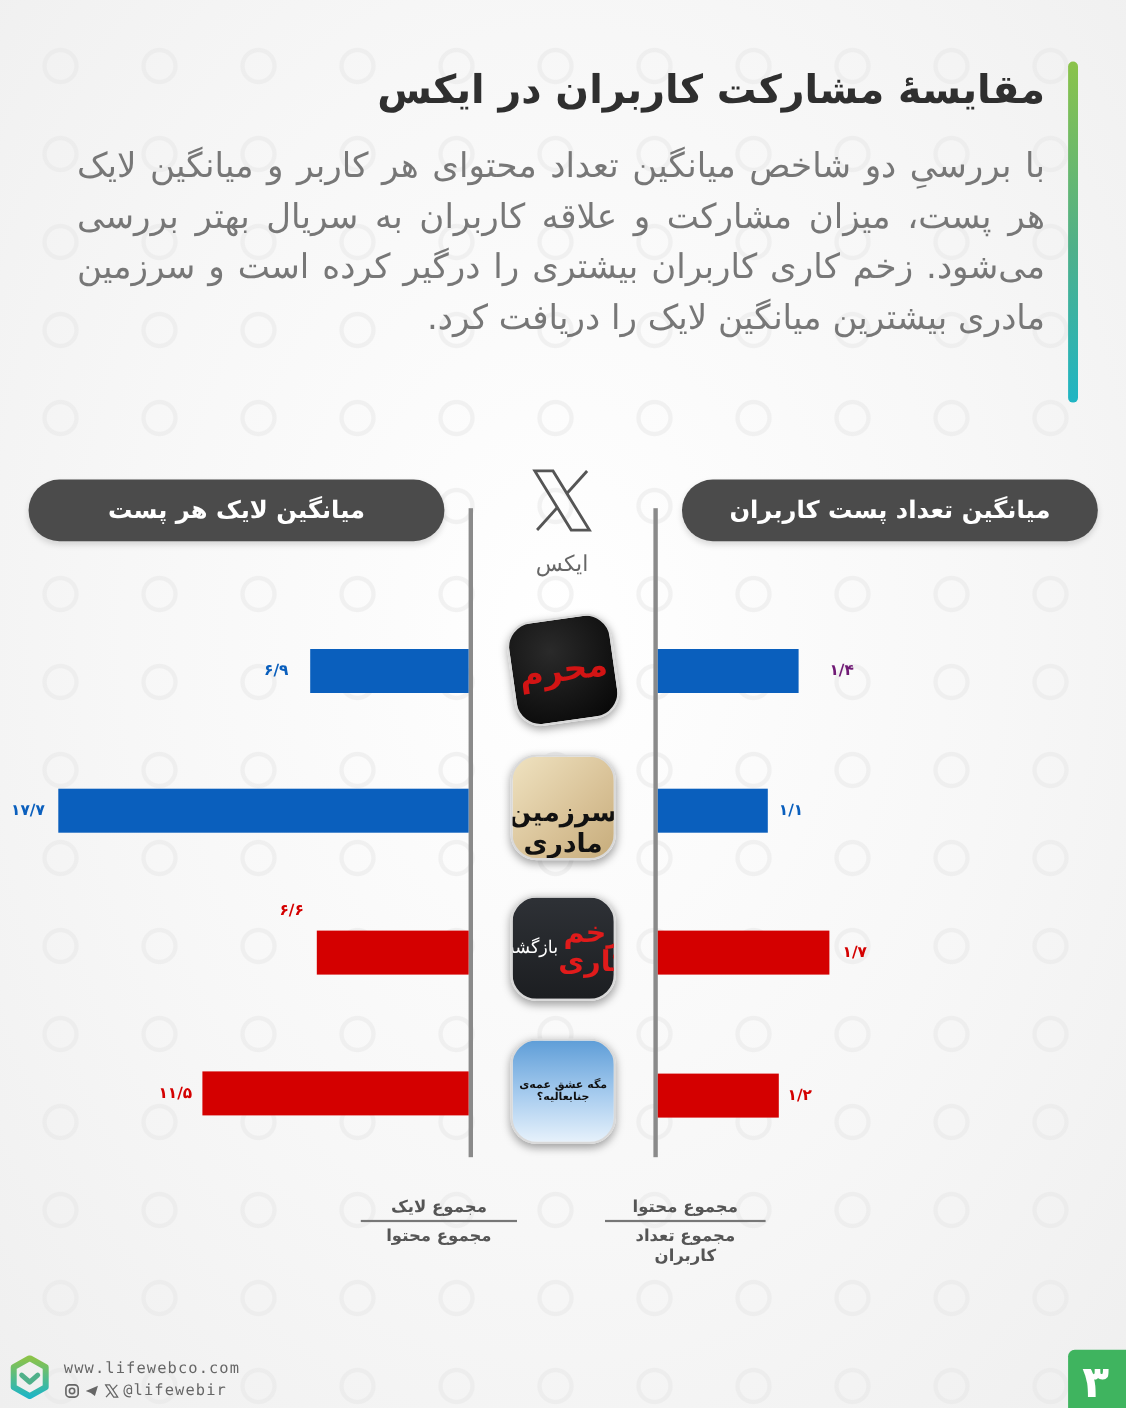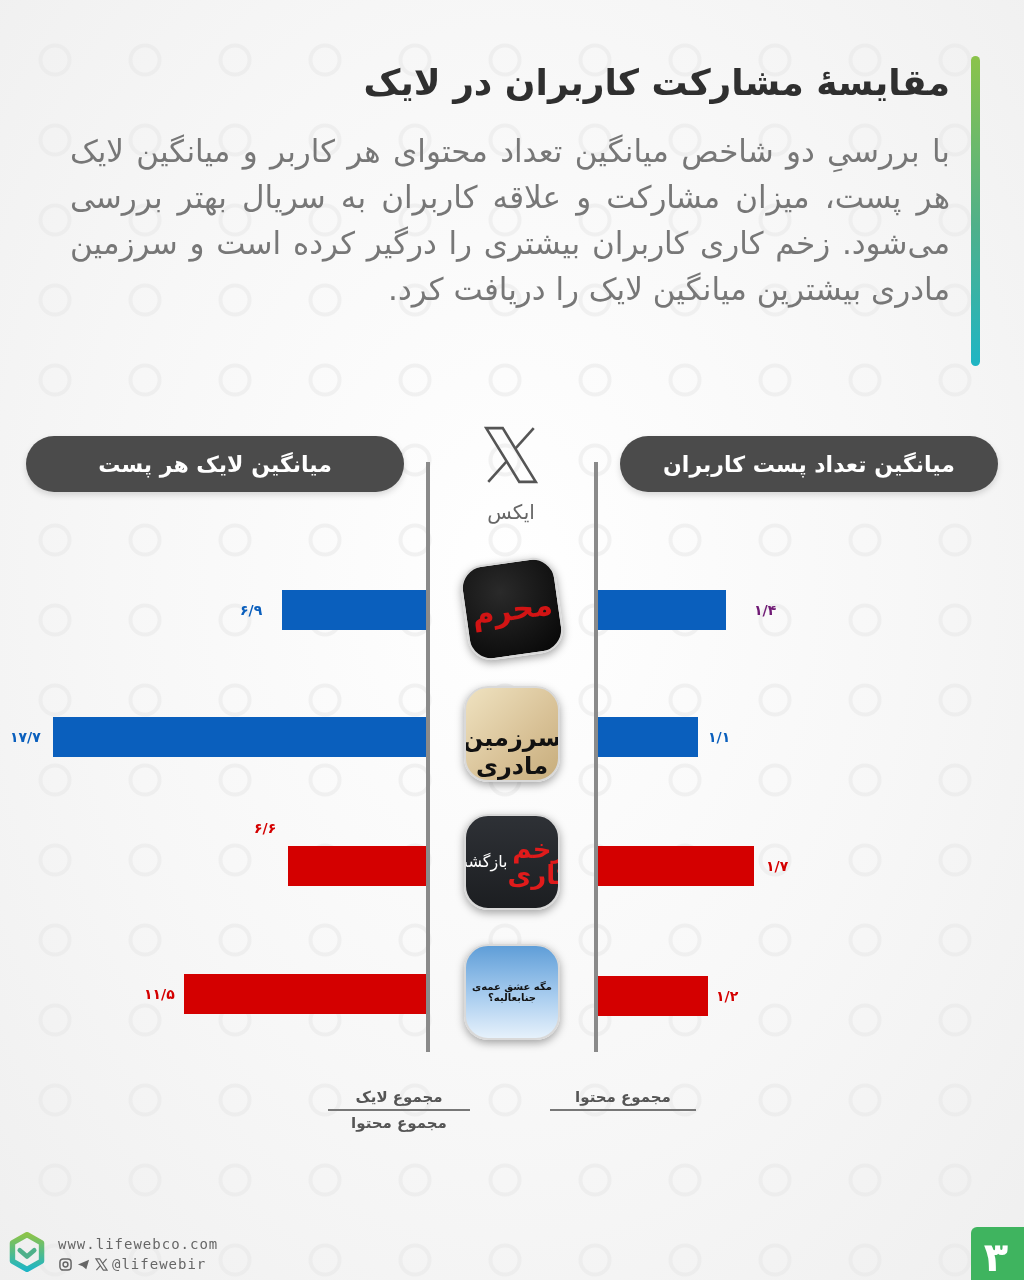--- a/index.html
+++ b/index.html
@@ -69,21 +69,21 @@
     background: #3fb45f; color: #fff; font-weight: bold; font-size: 40px;
     display: flex; align-items: center; justify-content: center; padding-right: 10px;
   }
 </style>
 </head>
 <body>
 
 <div class="bg-pattern"></div>
 
 <div class="accent-bar"></div>
-<div class="title">مقایسهٔ مشارکت کاربران در لایک</div>
+<div class="title">مقایسهٔ مشارکت کاربران در ایکس</div>
 <div class="desc">با بررسیِ دو شاخص میانگین تعداد محتوای هر کاربر و میانگین لایک هر پست، میزان مشارکت و علاقه کاربران به سریال بهتر بررسی می‌شود. زخم کاری کاربران بیشتری را درگیر کرده است و سرزمین مادری بیشترین میانگین لایک را دریافت کرد.</div>
 
 <div class="pill pill-left">میانگین لایک هر پست</div>
 <div class="pill pill-right">میانگین تعداد پست کاربران</div>
 
 <svg class="x-logo" viewBox="0 0 60 60">
   <path d="M6 4 L22 4 L54 56 L38 56 Z" fill="none" stroke="#555" stroke-width="2.5"></path>
   <line x1="52" y1="4" x2="34" y2="24" stroke="#555" stroke-width="2.5"></line>
   <line x1="8" y1="56" x2="26" y2="36" stroke="#555" stroke-width="2.5"></line>
 </svg>
@@ -133,20 +133,21 @@
 <div class="poster poster-4" style="top:944px;">
   <span>مگه عشق عمه‌ی جنابعالیه؟</span>
 </div>
 
 <div class="formula formula-left">
   <span class="num">مجموع لایک</span>
   <span class="den">مجموع محتوا</span>
 </div>
 <div class="formula formula-right">
   <span class="num">مجموع محتوا</span>
+  <span class="den">مجموع تعداد کاربران</span>
 </div>
 
 <svg class="footer-logo" viewBox="0 0 40 44">
   <defs>
     <linearGradient id="lg" x1="0" y1="0" x2="0" y2="1">
       <stop offset="0" stop-color="#8bc34a"></stop>
       <stop offset="1" stop-color="#1fb5c4"></stop>
     </linearGradient>
   </defs>
   <path d="M20 3 L36 12 L36 32 L20 41 L4 32 L4 12 Z" fill="none" stroke="url(#lg)" stroke-width="6" stroke-linejoin="round"></path>

